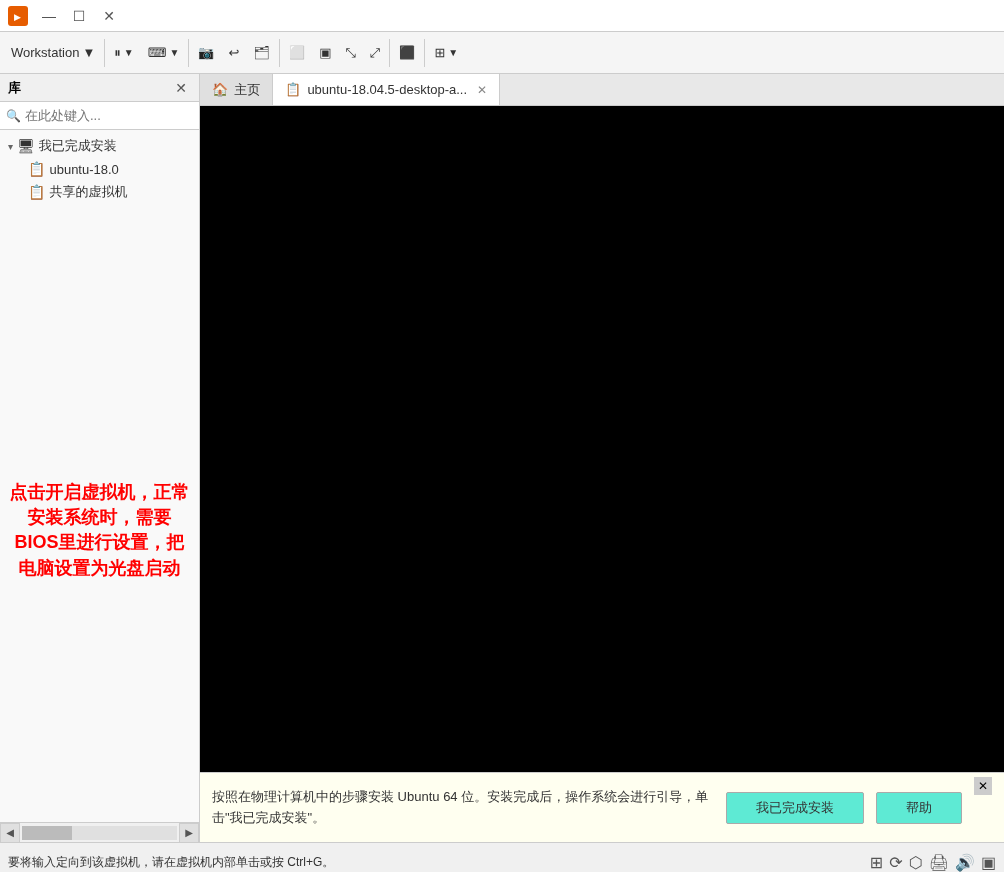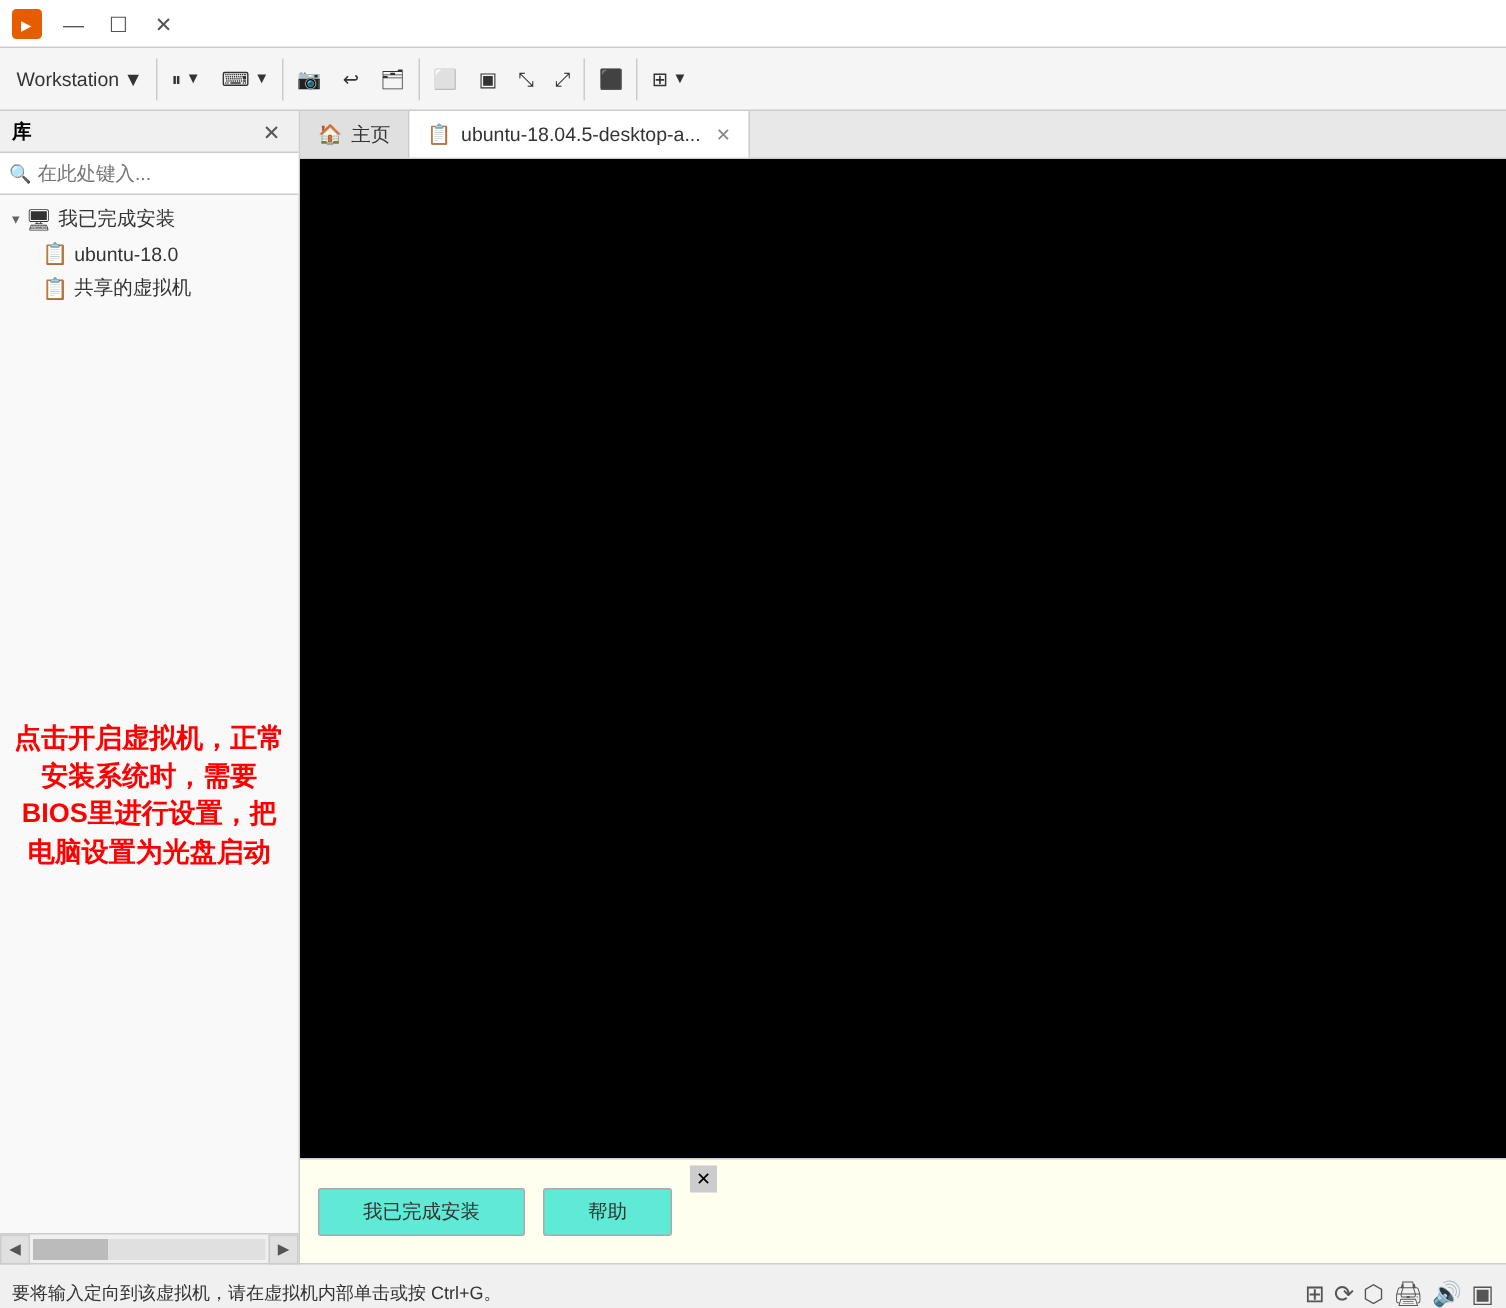--- a/index.html
+++ b/index.html
@@ -360,20 +360,21 @@
       <div class="tab active">
         <span>📋</span>
         <span>ubuntu-18.04.5-desktop-a...</span>
         <span class="tab-close">✕</span>
       </div>
     </div>
 
     <div class="vm-screen"></div>
 
     <div class="hint-bar">
+      <p class="hint-text">按照在物理计算机中的步骤安装 Ubuntu 64 位。安装完成后，操作系统会进行引导，单击"我已完成安装"。</p>
       <button class="hint-btn">我已完成安装</button>
       <button class="hint-btn">帮助</button>
       <button class="hint-close">✕</button>
     </div>
   </div>
 </div>
 
 <div class="status-bar">
   <span class="status-text">要将输入定向到该虚拟机，请在虚拟机内部单击或按 Ctrl+G。</span>
   <div class="status-icons">

